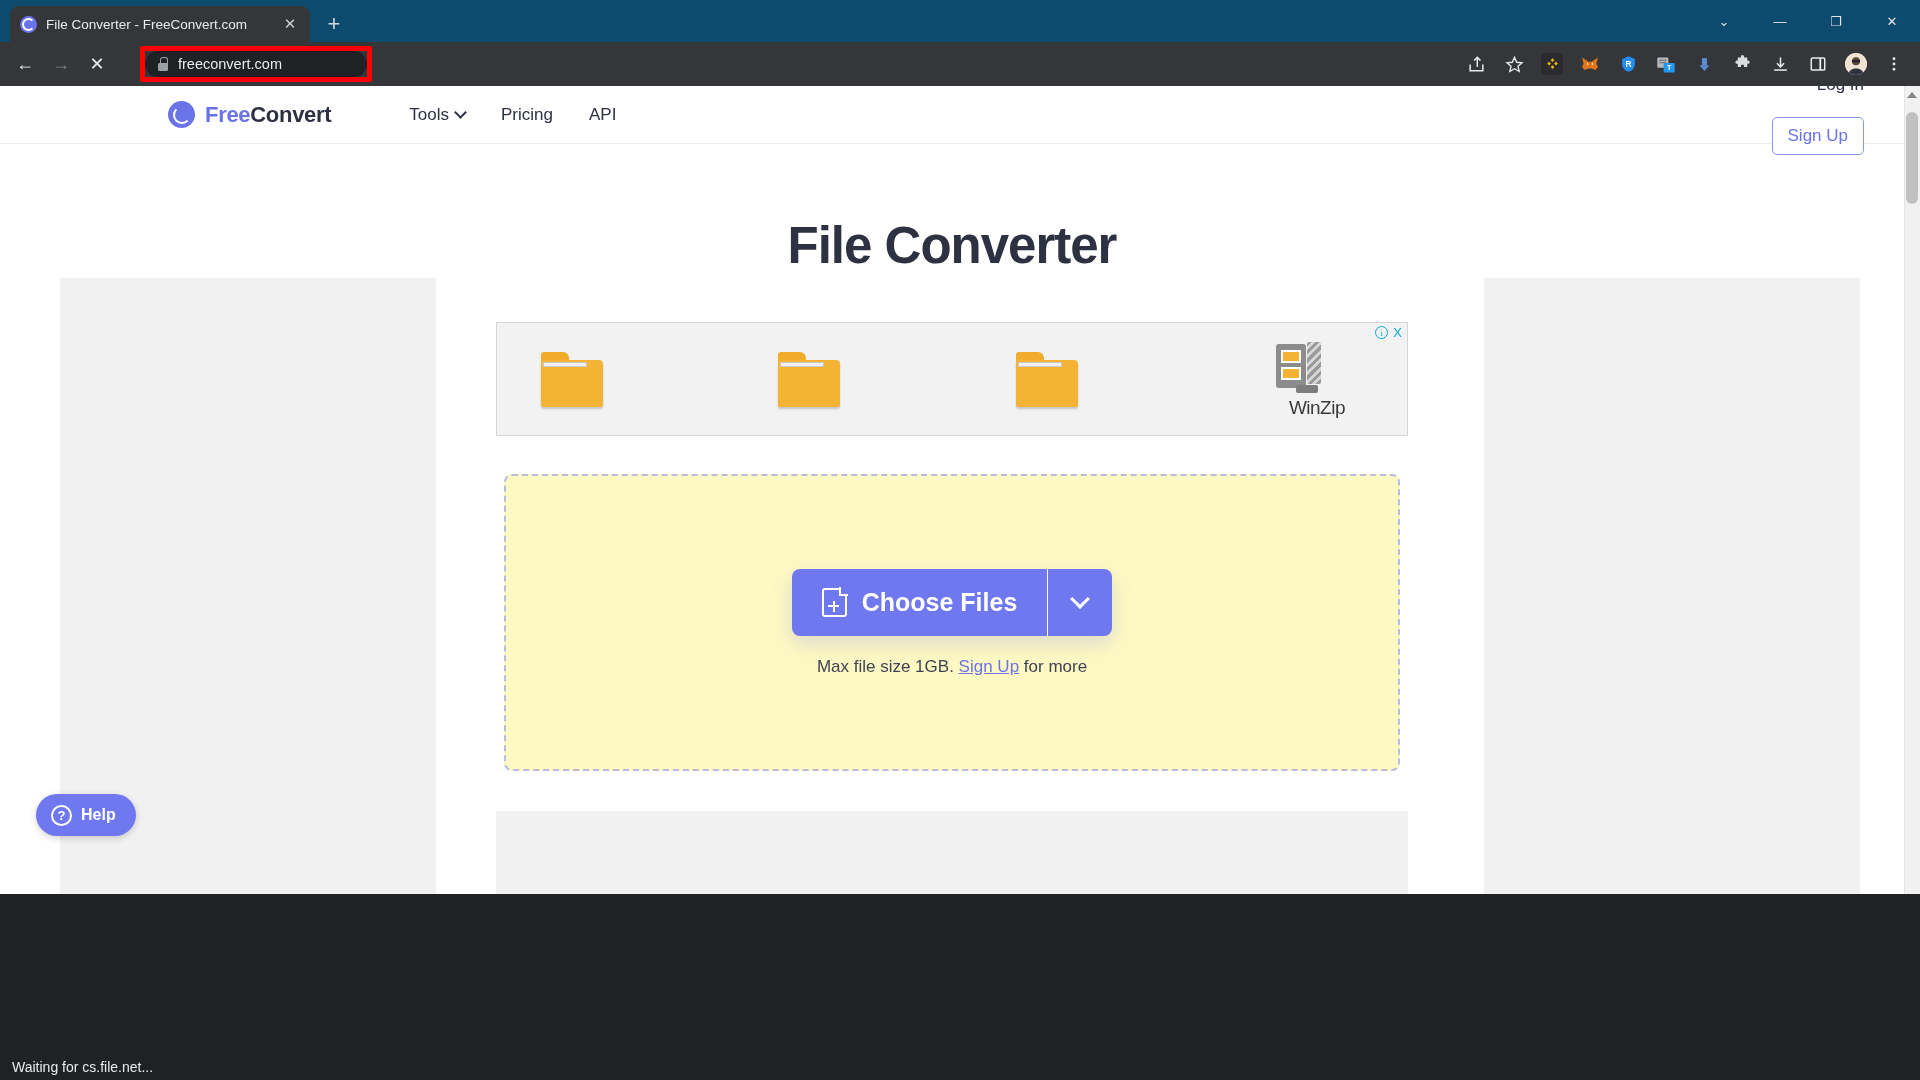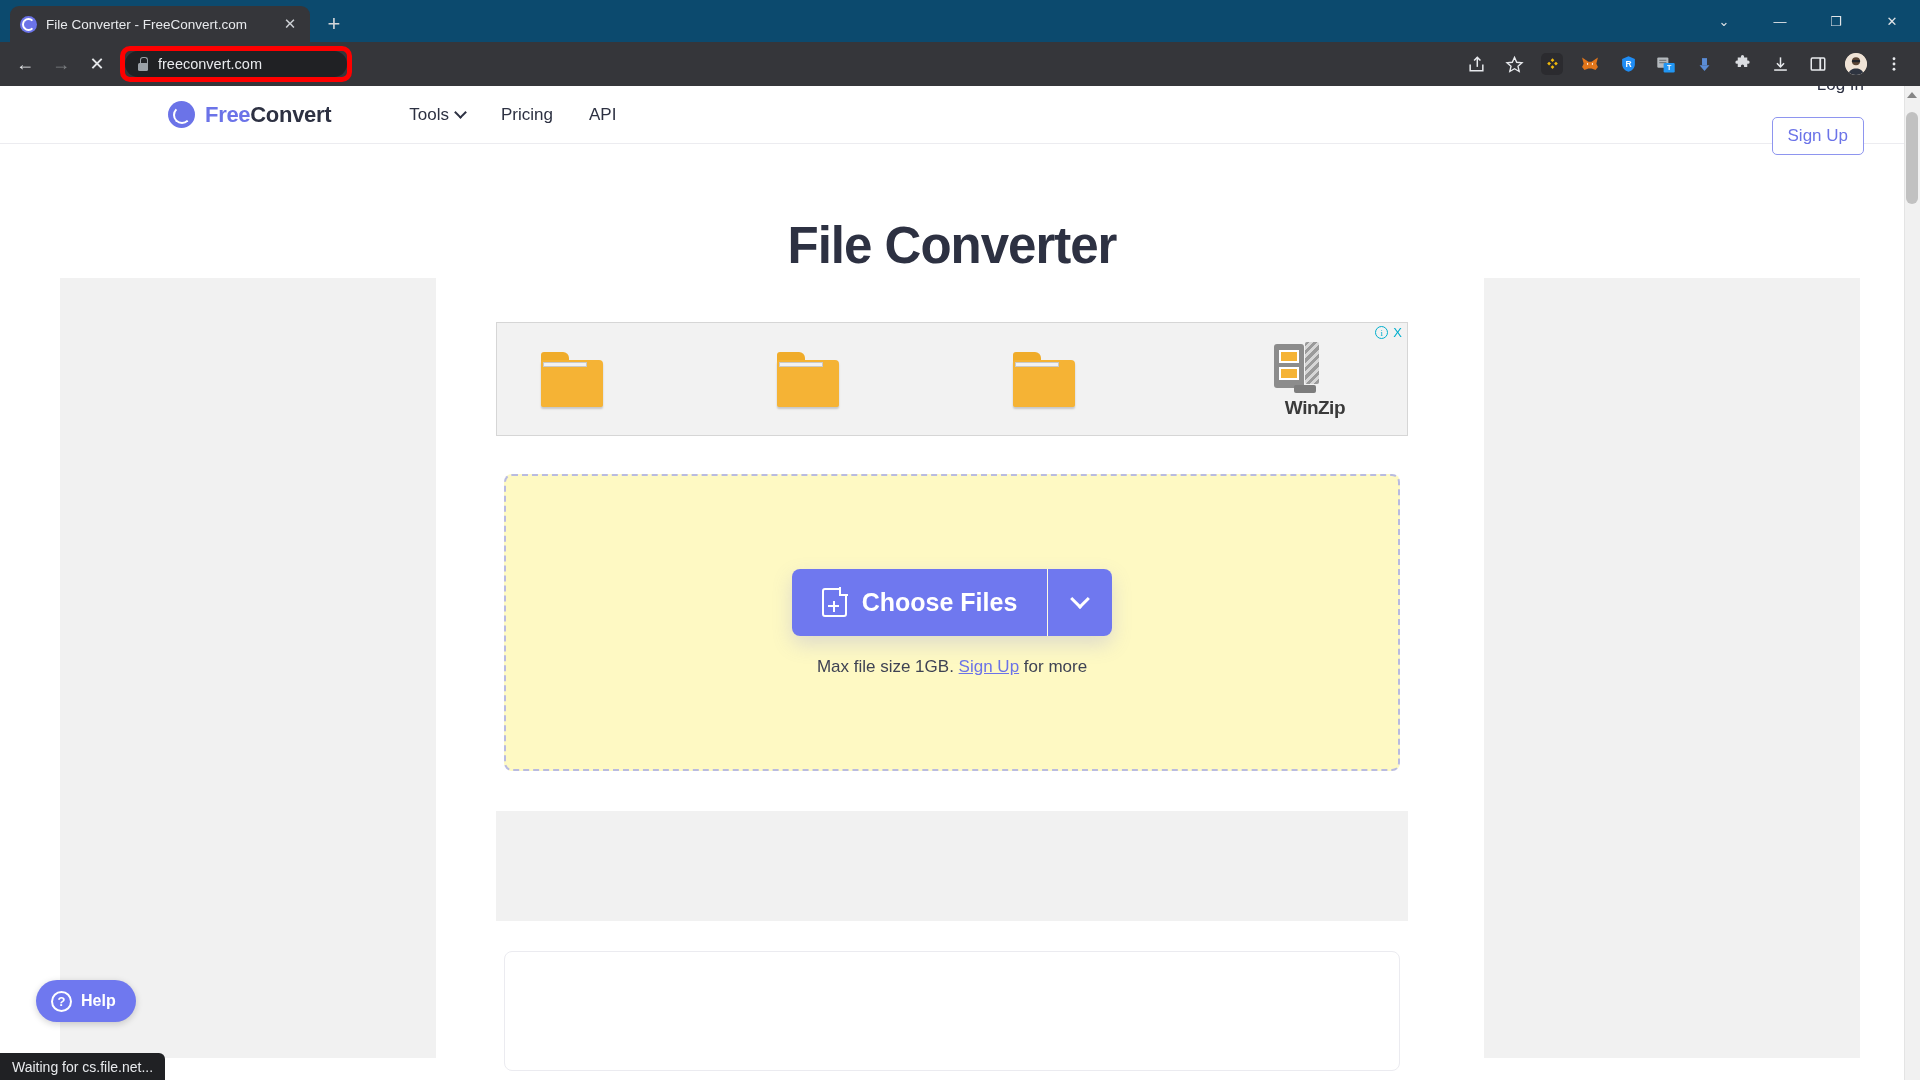--- a/index.html
+++ b/index.html
@@ -57,22 +57,22 @@
     height: 44px; background: #35363a; display: flex; align-items: center;
     padding: 0 8px; gap: 2px;
   }
   .nav-btn {
     width: 34px; height: 34px; display: flex; align-items: center; justify-content: center;
     color: #e6e8ea; font-size: 18px; border-radius: 50%; flex: 0 0 auto;
   }
   .nav-btn.dim { color: #7e8184; }
 
   .omni-wrap {
-    margin-left: 4px; position: relative; flex: 0 0 auto;
-    border: 5px solid #fe0000; border-radius: 10px; padding: 0;
+    margin-left: 24px; position: relative; flex: 0 0 auto;
+    border: 5px solid #fe0000; border-radius: 2px; padding: 0;
     width: 232px; height: 36px; display: flex; 
   }
   .omnibox {
     background: #202124; border-radius: 16px; height: 100%; width: 100%;
     display: flex; align-items: center; padding: 0 12px; gap: 9px;
   }
   .lock-icon { width: 12px; height: 14px; position: relative; flex: 0 0 auto; }
   .lock-icon::before {
     content: ""; position: absolute; left: 1px; bottom: 0; width: 10px; height: 8px;
     background: #9aa0a6; border-radius: 1.5px;
@@ -85,21 +85,21 @@
 
   .toolbar-spacer { flex: 1; }
   .tb-icon {
     width: 32px; height: 32px; display: flex; align-items: center; justify-content: center;
     color: #e8eaed; flex: 0 0 auto; margin: 0 2px; border-radius: 4px;
   }
   .ext-sq { width: 22px; height: 22px; border-radius: 5px; display:flex; align-items:center; justify-content:center; font-size:12px; }
 
   
   .page {
-    position: absolute; top: 86px; left: 0; width: 1920px; height: 994px;
+    position: absolute; top: 86px; left: 0; width: 1920px; height: 808px;
     background: #ffffff; overflow: hidden;
   }
   .scroll-track {
     position: absolute; right: 0; top: 0; width: 16px; height: 994px;
     background: #f1f1f1; border-left: 1px solid #e4e4e4;
   }
   .scroll-thumb {
     position: absolute; right: 2px; top: 26px; width: 12px; height: 92px;
     background: #c1c1c1; border-radius: 6px;
   }
@@ -208,21 +208,21 @@
   .wz-slot.b { top: 27px; }
   .wz-zip {
     position: absolute; right: 5px; top: 2px; width: 14px; height: 42px;
     background: repeating-linear-gradient(135deg, #9a9a9a 0 3px, #d6d6d6 3px 6px);
     border-radius: 2px;
   }
   .wz-pull {
     position: absolute; right: 8px; bottom: 3px; width: 22px; height: 8px;
     background: #7d7d7d; border-radius: 2px;
   }
-  .wz-text { font-size: 19px; font-weight: 700; color: #3a3a3a; letter-spacing: -0.5px; margin-left: 36px; }
+  .wz-text { font-size: 19px; font-weight: 400; color: #3a3a3a; letter-spacing: -0.5px; margin-left: 36px; }
 
   
   .dropzone {
     margin: 38px auto 0; width: 896px; height: 297px;
     border: 2px dashed #b9bbe0; border-radius: 8px; background: #fef9c3;
     display: flex; flex-direction: column; align-items: center; justify-content: center;
   }
   .choose-wrap {
     display: flex; align-items: stretch; border-radius: 8px; overflow: hidden;
     box-shadow: 0 8px 20px rgba(107,115,232,.22);

